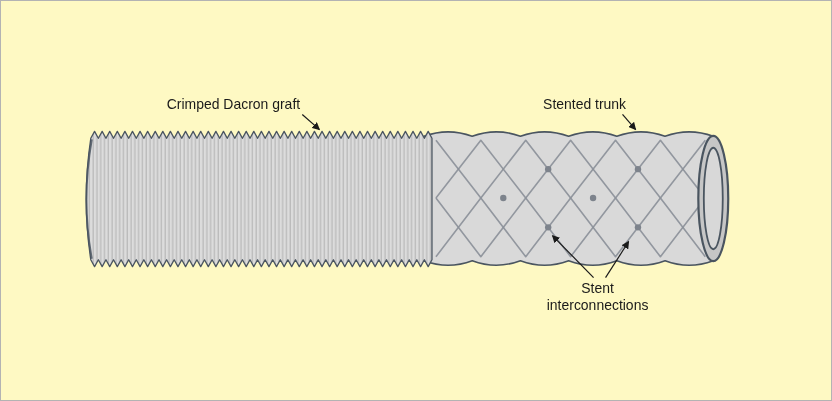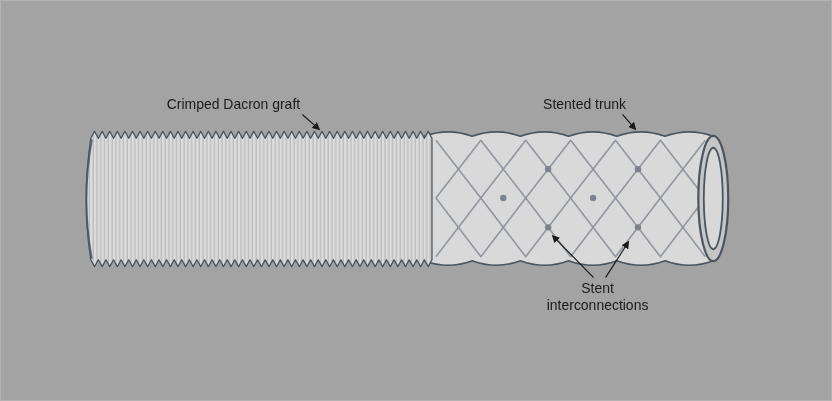--- a/index.html
+++ b/index.html
@@ -13,21 +13,21 @@
   }
   svg{display:block;width:100%;height:100%;}
   .lbl{
     font-family:"Liberation Sans", sans-serif;
     font-size:14px;
   }
 </style>
 </head>
 <body>
 
-<div class="frame" id="frame" style="border-color: rgb(179, 179, 179); background: #a3a3a3;">
+<div class="frame" id="frame" style="border-color: rgb(179, 179, 179); background: #fef9c3;">
   <svg id="diagram-svg" viewBox="0 0 832 401" preserveAspectRatio="none">
     <defs>
       <pattern id="crimpPattern" width="3.8" height="10" patternUnits="userSpaceOnUse">
         <rect id="crimp-bg" width="3.8" height="10" fill="#dcdcdc"></rect>
         <line id="crimp-line" x1="1.2" y1="0" x2="1.2" y2="10" stroke-width="1.4" stroke="#bcbcbc"></line>
       </pattern>
       <marker id="arrowhead" viewBox="0 0 10 10" refX="8.5" refY="5" markerWidth="6.5" markerHeight="6.5" orient="auto-start-reverse">
         <path id="arrowhead-path" d="M 0 0 L 10 5 L 0 10 z" fill="#1a1a1a"></path>
       </marker>
     </defs>

